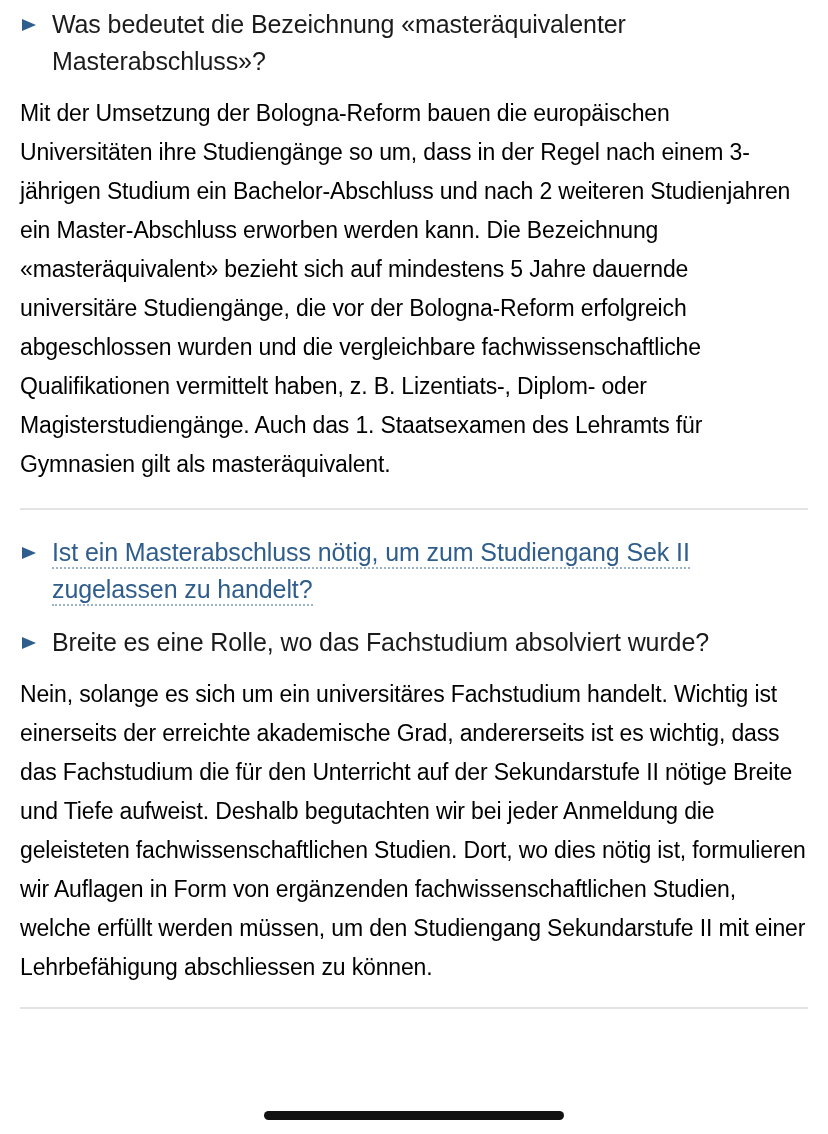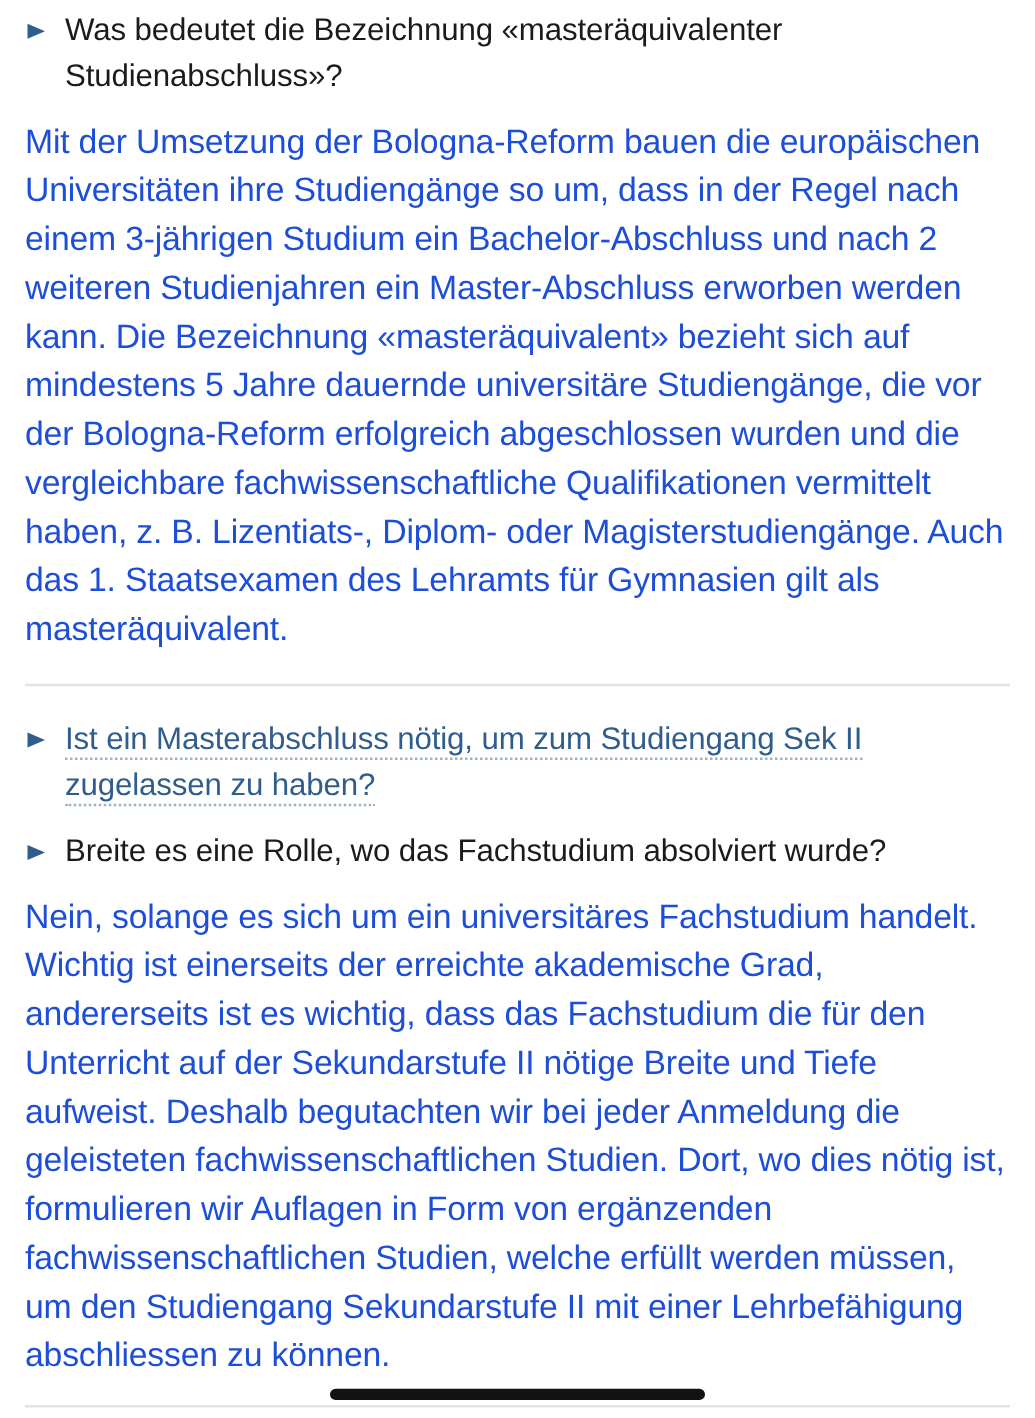--- a/index.html
+++ b/index.html
@@ -42,23 +42,23 @@
   }
   .q-text.link {
     color: #2f5d8c;
     border-bottom: 2px dotted #9bb3c9;
     display: inline;
     padding-bottom: 1px;
   }
   .q-link-wrap { max-width: 700px; }
 
   .answer {
-    font-size: 27px;
+    font-size: 23px;
     line-height: 39px;
-    color: #1d4ed8;
+    color: #000000;
     letter-spacing: -0.15px;
     margin: 10px 0 0 0;
     padding: 0 0 0 0;
     max-width: 790px;
   }
 
   .divider {
     height: 2px;
     background: #e3e3e3;
     margin: 24px 0 18px 0;
@@ -85,34 +85,34 @@
 <body>
 
 <div class="page">
 
   <div class="faq-question">
     <span class="arrow">
       <svg width="18" height="16" viewBox="0 0 18 16" aria-hidden="true">
         <polygon points="2,2 16,8 2,14" fill="#2f5d8c"></polygon>
       </svg>
     </span>
-    <span class="q-text">Was bedeutet die Bezeichnung «masteräquivalenter Studienabschluss»?</span>
+    <span class="q-text">Was bedeutet die Bezeichnung «masteräquivalenter Masterabschluss»?</span>
   </div>
   <p class="answer">Mit der Umsetzung der Bologna-Reform bauen die europäischen Universitäten ihre Studiengänge so um, dass in der Regel nach einem 3-jährigen Studium ein Bachelor-Abschluss und nach 2 weiteren Studienjahren ein Master-Abschluss erworben werden kann. Die Bezeichnung «masteräquivalent» bezieht sich auf mindestens 5 Jahre dauernde universitäre Studiengänge, die vor der Bologna-Reform erfolgreich abgeschlossen wurden und die vergleichbare fachwissenschaftliche Qualifikationen vermittelt haben, z. B. Lizentiats-, Diplom- oder Magisterstudiengänge. Auch das 1. Staatsexamen des Lehramts für Gymnasien gilt als masteräquivalent.</p>
 
   <div class="divider"></div>
 
   <div class="faq-question">
     <span class="arrow">
       <svg width="18" height="16" viewBox="0 0 18 16" aria-hidden="true">
         <polygon points="2,2 16,8 2,14" fill="#2f5d8c"></polygon>
       </svg>
     </span>
     <span class="q-link-wrap">
-      <span class="q-text link">Ist ein Masterabschluss nötig, um zum Studiengang Sek II zugelassen zu haben?</span>
+      <span class="q-text link">Ist ein Masterabschluss nötig, um zum Studiengang Sek II zugelassen zu handelt?</span>
     </span>
   </div>
 
   <div class="spacer-sm"></div>
 
   <div class="faq-question">
     <span class="arrow">
       <svg width="18" height="16" viewBox="0 0 18 16" aria-hidden="true">
         <polygon points="2,2 16,8 2,14" fill="#2f5d8c"></polygon>
       </svg>

